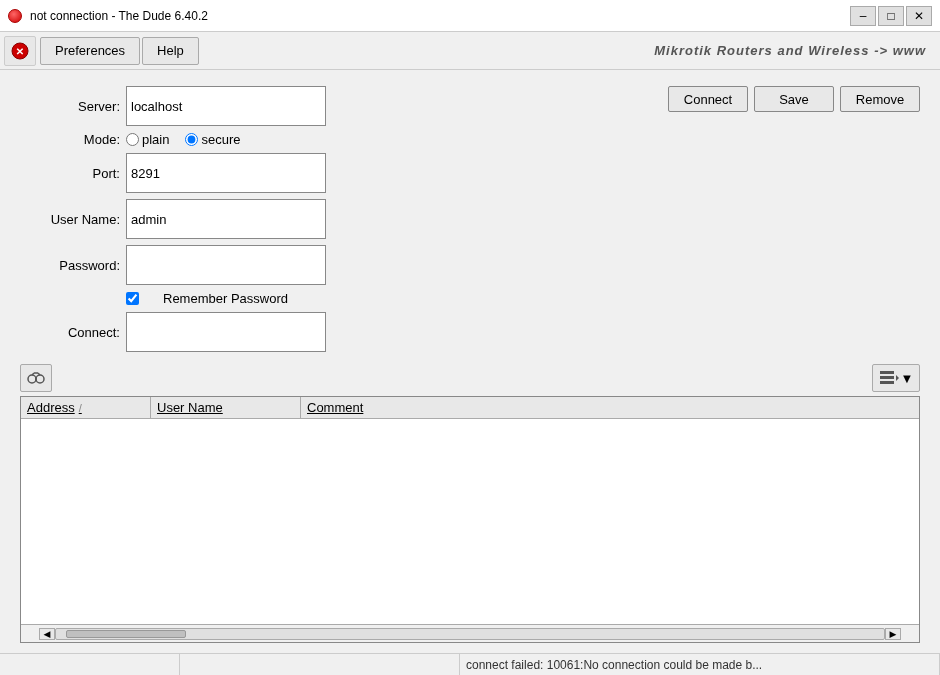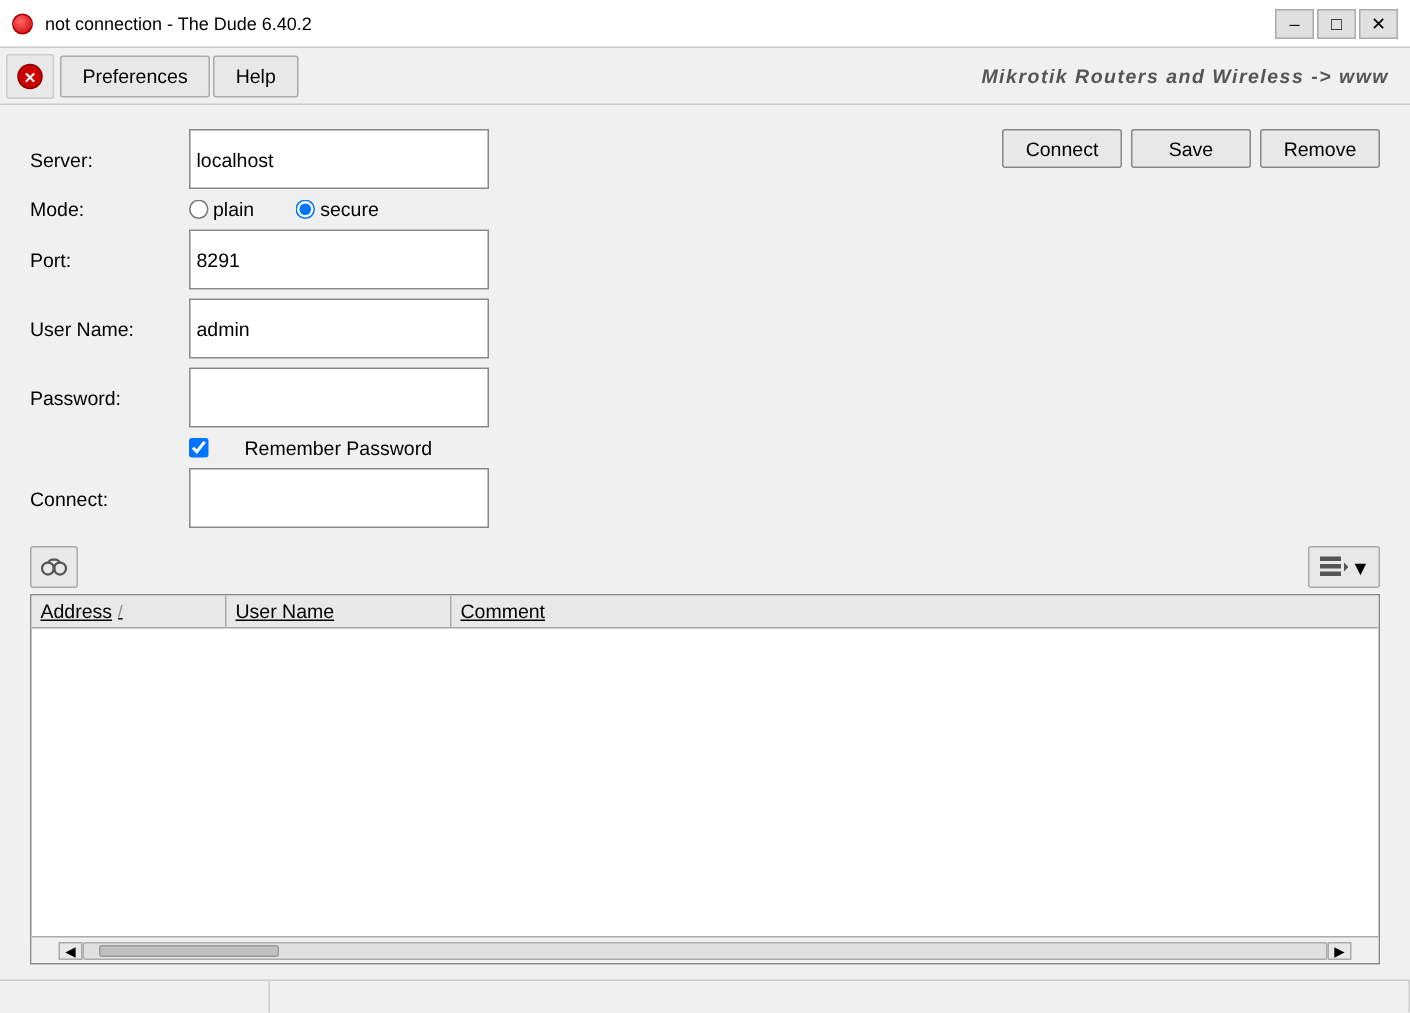--- a/index.html
+++ b/index.html
@@ -110,35 +110,36 @@
     }
     .form-fields {
       display: grid;
       grid-template-columns: 100px 1fr;
       grid-row-gap: 6px;
       grid-column-gap: 6px;
       align-items: center;
       flex: 1;
     }
     .form-label {
+      text-align: right;
       color: #000;
       font-size: 13px;
     }
     .form-input {
       width: 200px;
       height: 40px;
       border: 1px solid #888;
       background: #fff;
       padding: 0 4px;
       font-size: 13px;
     }
     .form-row-mode {
       display: flex;
       align-items: center;
-      gap: 28px;
+      gap: 16px;
     }
     .radio-label {
       display: flex;
       align-items: center;
       gap: 3px;
       font-size: 13px;
       cursor: pointer;
     }
     .checkbox-row {
       grid-column: 1 / 3;
@@ -423,13 +424,16 @@
 
 </div>
 
 <div class="status-bar">
   <div class="status-segment">
     <span></span>
   </div>
   <div class="status-segment">
     <span></span>
   </div>
+  <div class="status-segment">
+    <span>connect failed: 10061:No connection could be made b...</span>
+  </div>
 </div>
 
 </body></html>

